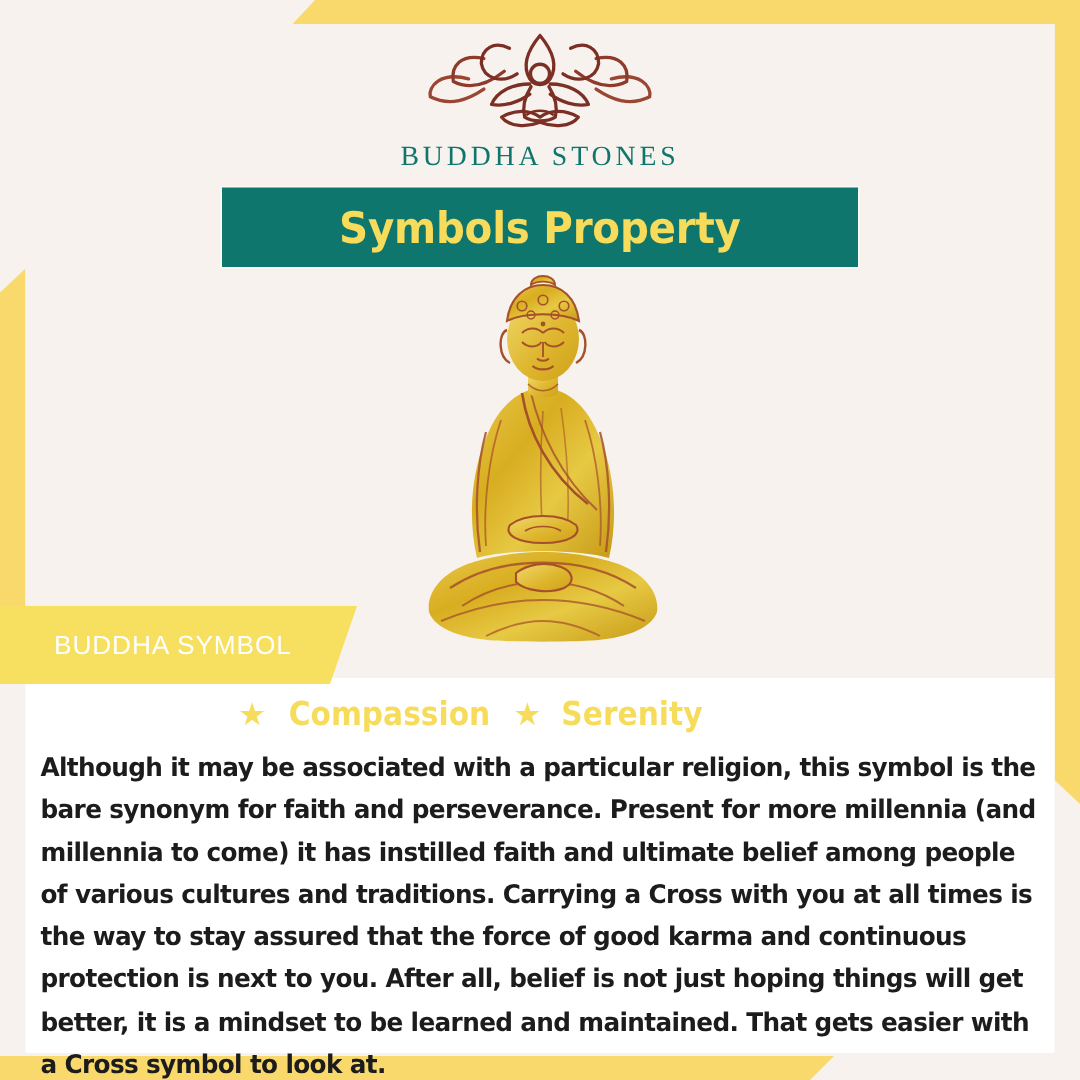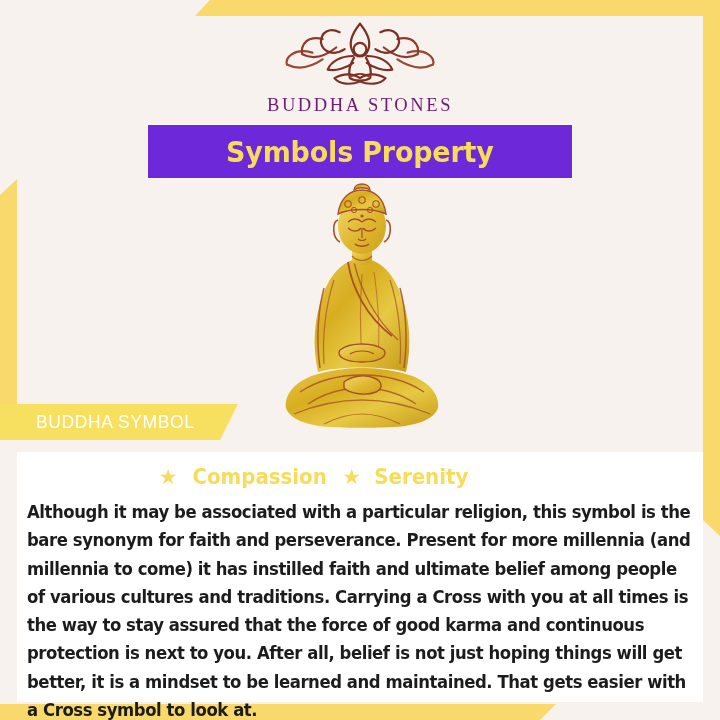--- a/index.html
+++ b/index.html
@@ -82,32 +82,32 @@
     width: 170px;
     height: 66px;
     margin: 0 auto;
     display: block;
   }
   .logo-word {
     margin-top: 7px;
     font-family: "Liberation Serif", serif;
     font-size: 18.5px;
     letter-spacing: 2.6px;
-    color: #701a75;
+    color: #0f766e;
     text-align: center;
   }
 
   
   .title-band {
     position: absolute;
     left: 148px;
     top: 125px;
     width: 424px;
     height: 53px;
-    background: #6d28d9;
+    background: #0f766e;
     box-shadow: 0 0 0 1px rgba(255,255,255,0.55);
     display: flex;
     align-items: center;
     justify-content: center;
   }
   .title-text {
     font-family: "DejaVu Sans", sans-serif;
     font-weight: bold;
     font-size: 29px;
     color: #f7dc5b;
@@ -125,21 +125,21 @@
     height: 262px;
   }
   .buddha-wrap svg { display: block; width: 100%; height: 100%; }
 
   
   .ribbon {
     position: absolute;
     left: 0;
     top: 404px;
     width: 238px;
-    height: 36px;
+    height: 52px;
     background: #f7e05f;
     clip-path: polygon(0 0, 100% 0, calc(100% - 18px) 100%, 0 100%);
     display: flex;
     align-items: center;
   }
   .ribbon-text {
     color: #ffffff;
     font-size: 17.5px;
     letter-spacing: 0.6px;
     padding-left: 36px;

